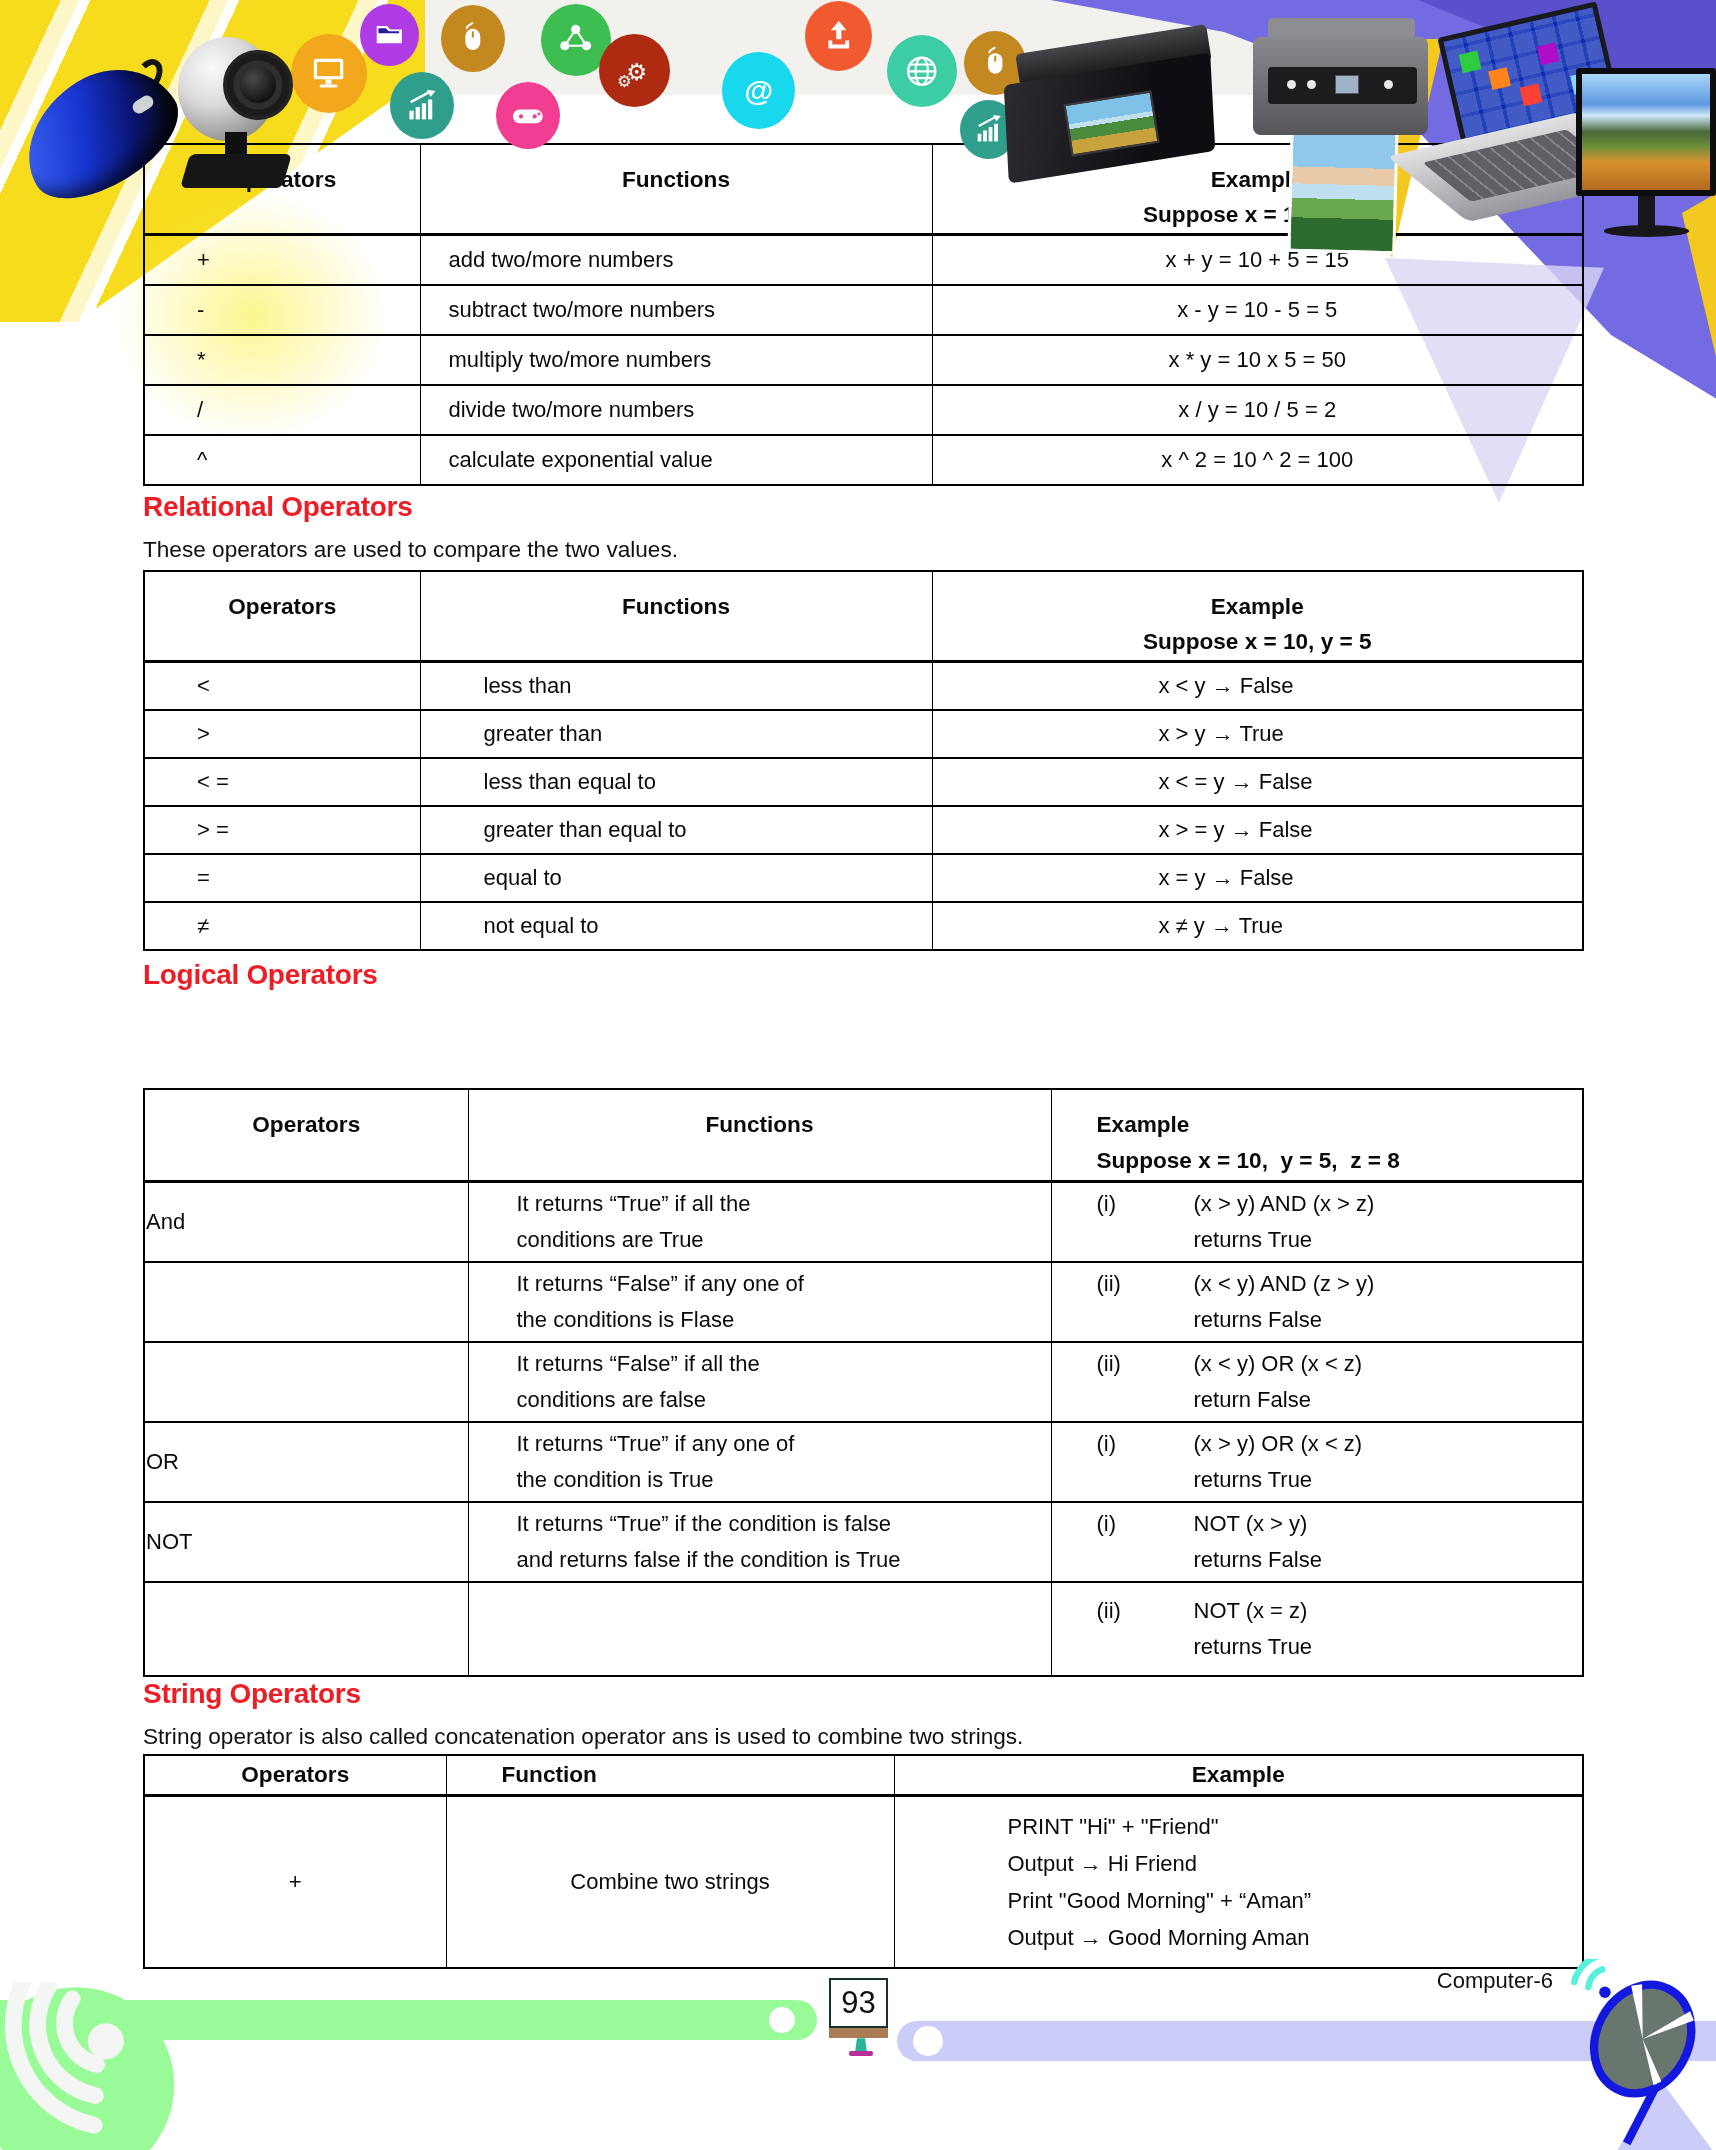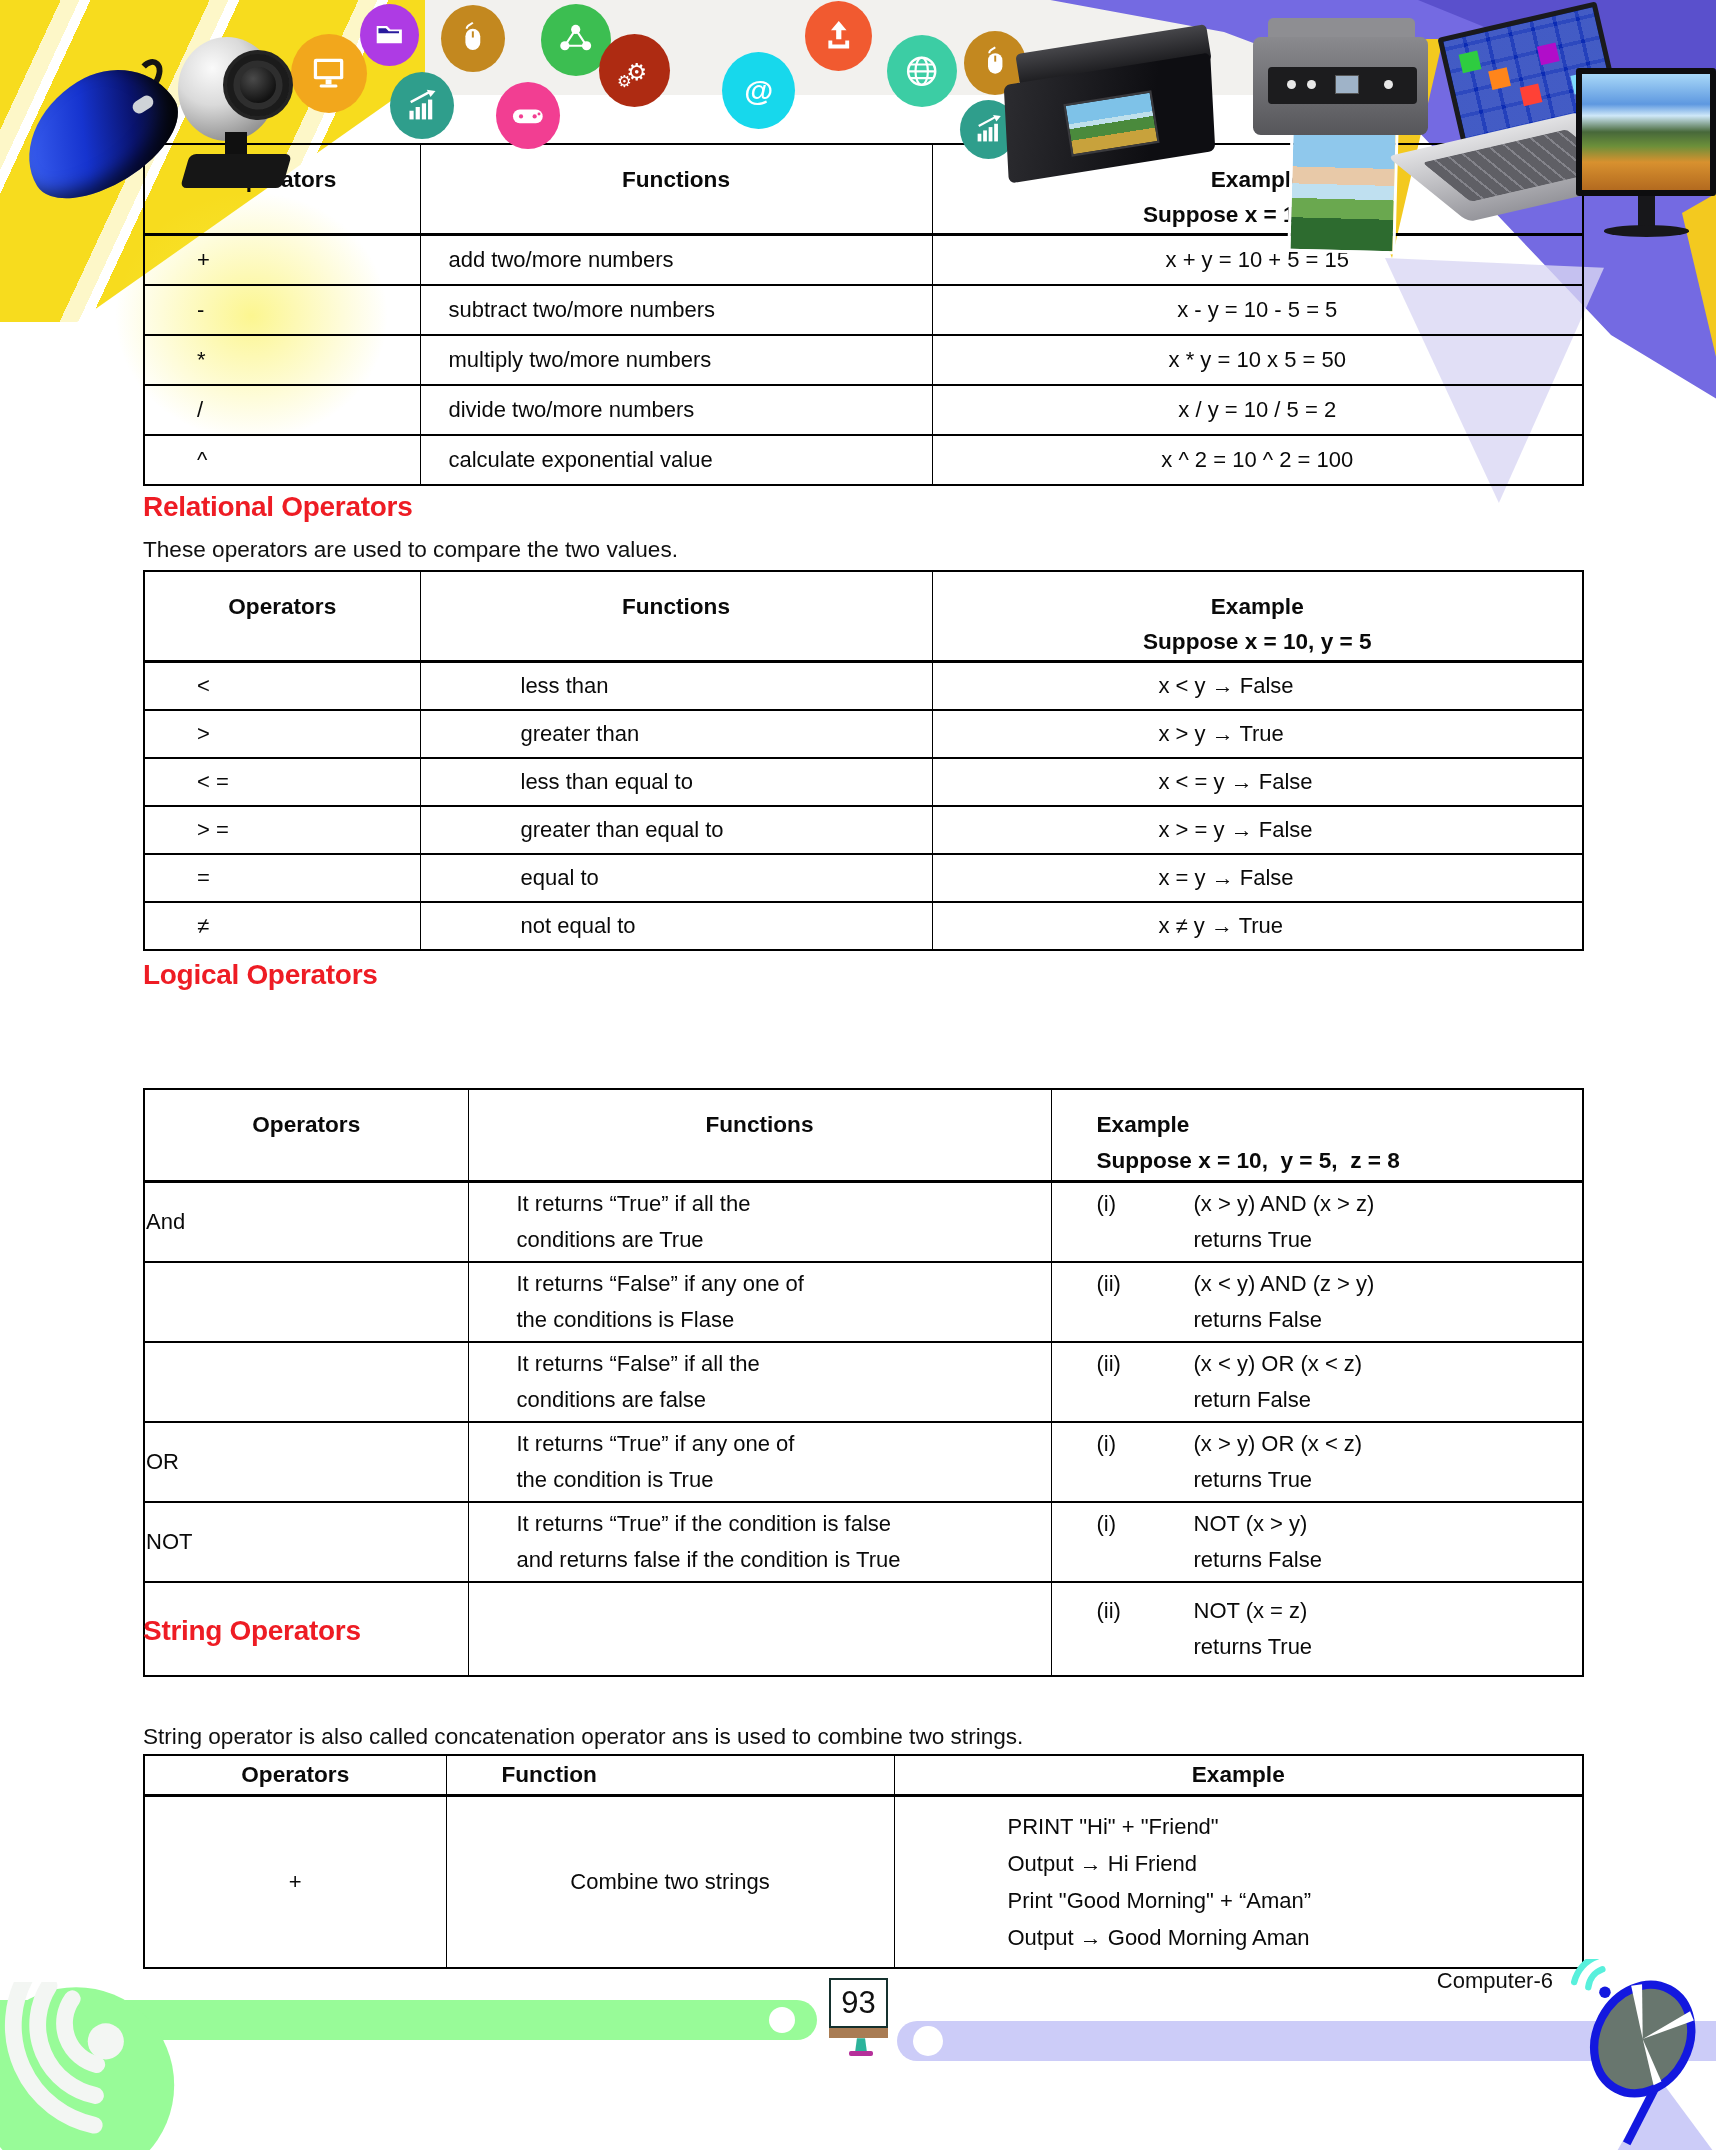--- a/index.html
+++ b/index.html
@@ -86,21 +86,21 @@
     background:transparent;border:2.6px solid #000;}
   .optable th,.optable td{border:1.3px solid #000;border-top-width:2.6px;border-bottom-width:2.6px;
     font-size:22px;color:#0a0a0a;vertical-align:middle;overflow:hidden;}
   .optable thead th{font-weight:bold;font-size:22.6px;text-align:center;vertical-align:top;padding-top:17px;border-bottom-width:3.2px;line-height:35px;}
   .t1{top:143px;}  .t1 thead tr{height:90px;}  .t1 tbody tr{height:50px;}
   .t2{top:570px;}  .t2 thead tr{height:89px;}  .t2 tbody tr{height:48px;}
   .t3{top:1088px;} .t3 thead tr{height:90px;}  .t3 tbody tr{height:80px;} .t3 tbody tr:last-child{height:94px;}
   .t4{top:1754px;} .t4 thead tr{height:40px;}   .t4 tbody tr{height:173px;}
   .t1 td.op,.t2 td.op{text-align:left;padding-left:52px;}
   .t1 td.fn{text-align:left;padding-left:28px;}
-  .t2 td.fn{text-align:left;padding-left:100px;}
+  .t2 td.fn{text-align:left;padding-left:63px;}
   .t1 td.ex{text-align:center;}
   .t2 td.ex{text-align:left;padding-left:226px;}
   .t3 td.op{text-align:left;}
   .t3 td.fn{text-align:left;padding-left:48px;line-height:36px;}
   .t3 th.ex,.t3 td.ex{text-align:left;padding-left:45px;line-height:36px;}
   .t3 .num{display:inline-block;width:97px;}
   .t3 .res{margin-left:97px;}
   .t4 th.fn{text-align:left;padding-left:55px;}
   .t4 thead th{vertical-align:middle;padding-top:0;}
   .t4 td.op,.t4 td.fn{text-align:center;}
@@ -456,21 +456,21 @@
             <div></div>
           </td>
           <td class="ex">
             <div><span class="num">(ii)</span><span>NOT (x = z)</span></div>
             <div class="res">returns True</div>
           </td>
         </tr>
       </tbody>
   </table>
 
-  <div class="red-heading" style="top:1615px;">String Operators</div>
+  <div class="red-heading" style="top:1678px;">String Operators</div>
   <div class="para" style="top:1719px;">String operator is also called concatenation operator ans is used to combine two strings.</div>
   <table class="optable t4">
     <colgroup>
         <col style="width:302px;">
         <col style="width:448px;">
         <col style="width:689px;">
       </colgroup>
     <thead>
       <tr>
         <th class="op">Operators</th>

